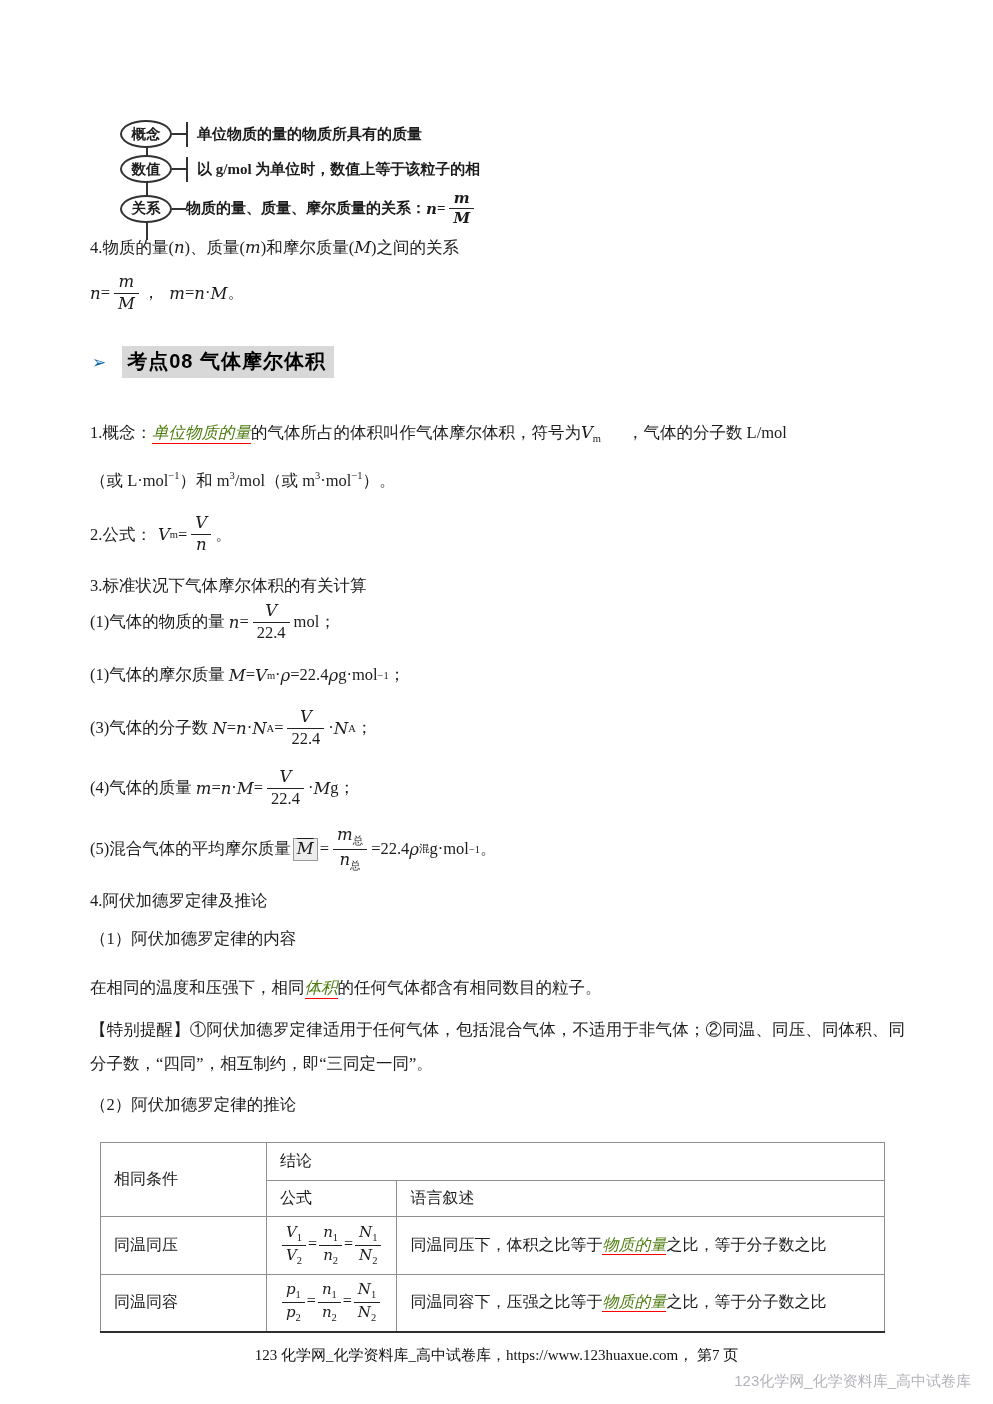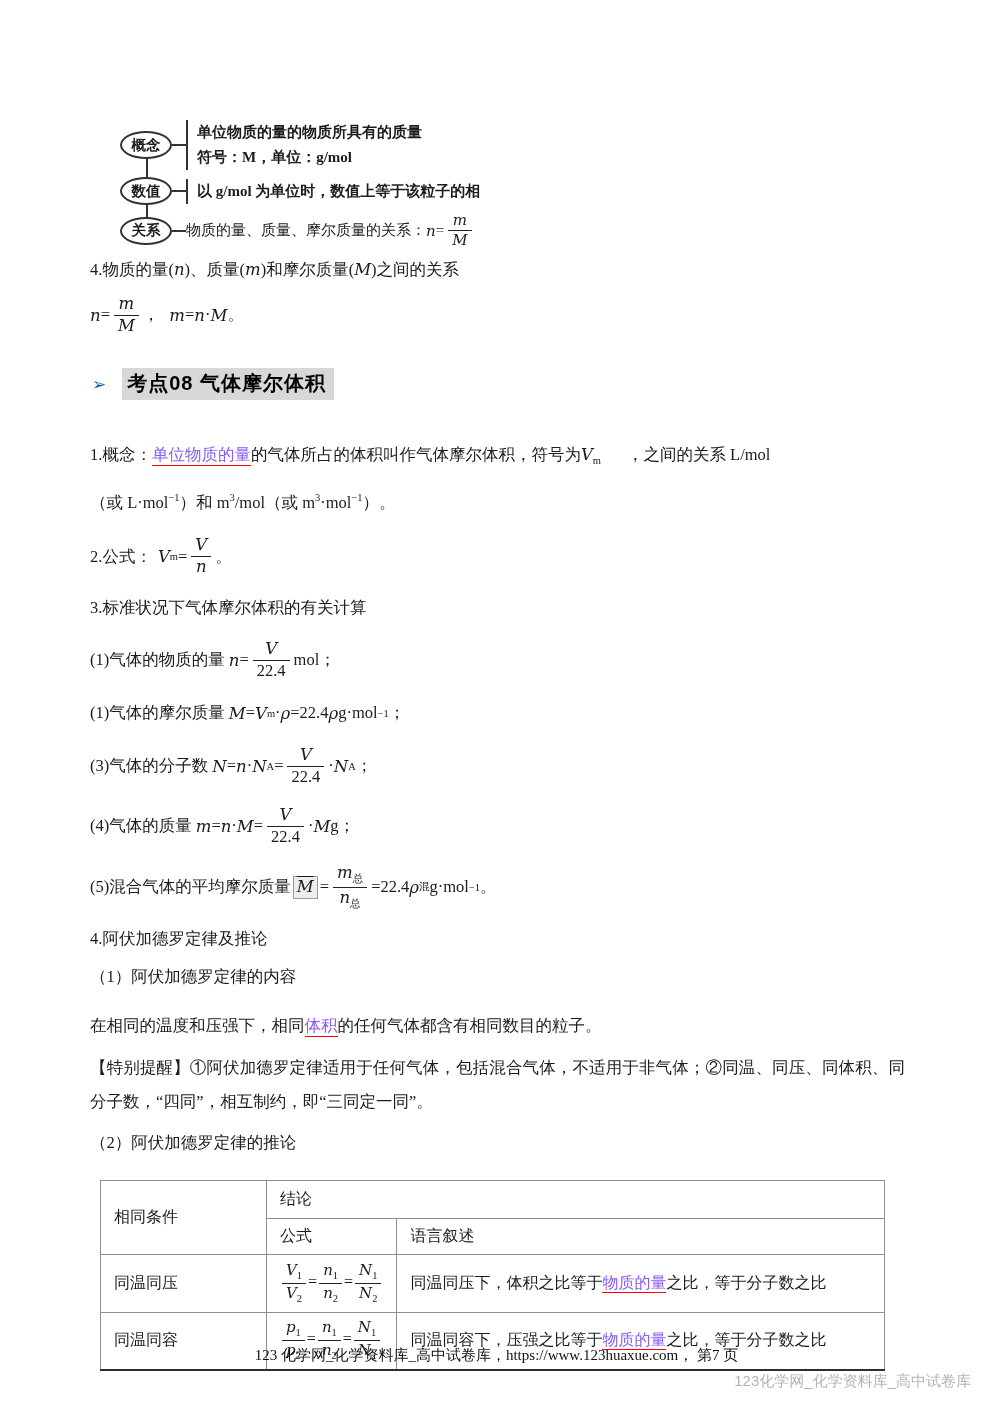--- a/index.html
+++ b/index.html
@@ -16,46 +16,46 @@
   .trunk { position:absolute; left:26px; top:16px; width:2px; height:104px; background:#333; }
   .mm-row { display:flex; align-items:center; margin-bottom:7px; position:relative; }
   .ellipse {
     flex:0 0 auto; width:52px; height:28px; border:2px solid #333; border-radius:50%;
     display:flex; align-items:center; justify-content:center;
     background:#fff; font-size:14.5px; font-weight:bold; z-index:1;
   }
   .hline { flex:0 0 auto; width:14px; height:2px; background:#333; }
   .mm-text { font-size:15px; font-weight:bold; line-height:25px; }
   .mm-text.bar { border-left:2px solid #333; padding-left:9px; }
-  .mm-row3-text { display:flex; align-items:center; font-size:15px; font-weight:normal; }
+  .mm-row3-text { display:flex; align-items:center; font-size:15px; font-weight:bold; }
 
   
   .v { font-style:italic; font-family:"DejaVu Serif","Liberation Serif",serif; }
   sub { font-size:10.5px; font-style:normal; }
   sup { font-size:10.5px; font-style:normal; }
-  .red { color:#8b5cf6; border-bottom:1px solid #ff0000; padding-bottom:1px; }
+  .red { color:#4d7c0f; border-bottom:1px solid #ff0000; padding-bottom:1px;font-style:italic; }
   .frac { display:inline-block; text-align:center; vertical-align:middle; margin:0 4px; line-height:1.15; }
   .frac .fn { display:block; padding:0 4px 1px; border-bottom:1px solid #222; }
   .frac .fd { display:block; padding:1px 4px 0; }
   .fline { display:flex; align-items:center; flex-wrap:wrap; }
   .mbox { display:inline-block; border:1px solid #9a9a9a; background:#ededed; padding:0 3px; margin:0 2px; line-height:1.25; }
   .mbar { text-decoration:overline; }
 
   .para { margin-bottom:14px; line-height:1.55; text-align:justify; }
   .p-rel { margin-bottom:10px; }
   .f-nm { margin-bottom:30px; min-height:46px; }
 
   
   .heading { display:flex; align-items:center; margin:6px 0 36px 2px; font-family:"Liberation Sans","DejaVu Sans",sans-serif; }
   .arrow { color:#1464ab; font-size:17px; margin-right:16px; }
   .heading-text { color:#000000; background:#d8d8d8; font-size:20px; font-weight:bold; padding:2px 8px 3px 5px; letter-spacing:1px; }
 
   .line37 { line-height:37px; }
   .calc { margin-bottom:16px; min-height:44px; }
-  .calc-plain { margin-bottom:18px; }
+  .calc-plain { margin-bottom:2px; }
 
   
   .rtable { border-collapse:collapse; margin:24px 0 0 10px; width:785px; font-size:16px; }
   .rtable td { border:1px solid #8f8f8f; padding:4px 13px; vertical-align:middle; text-align:left; font-weight:normal; }
   .rtable .hrow1 td { height:38px; }
   .rtable .hrow2 td { height:36px; }
   .rtable .drow td { height:58px; }
   .rtable .drow:last-child td { border-bottom:2px solid #2e2e2e; }
   .rtable .frac { font-size:15px; margin:0 2px; }
   .cell-f { white-space:nowrap; }
@@ -69,21 +69,20 @@
 
 <div class="content">
 
   <div class="mindmap">
     <div class="trunk"></div>
     <div class="mm-row">
       <span class="ellipse">概念</span>
       <span class="hline"></span>
       <div class="mm-text bar">
         <div>单位物质的量的物质所具有的质量</div>
-        <div>符号：M，单位：g/mol</div>
       </div>
     </div>
     <div class="mm-row">
       <span class="ellipse">数值</span>
       <span class="hline"></span>
       <div class="mm-text bar">
         <div>以 g/mol 为单位时，数值上等于该粒子的相</div>
       </div>
     </div>
     <div class="mm-row">
@@ -120,21 +119,21 @@
     <span class="v">M</span>
     <span>。</span>
   </div>
 
   <div class="heading">
     <span class="arrow">➢</span>
     <span class="heading-text">考点08 气体摩尔体积</span>
   </div>
 
   <div class="para line37">
-    <span>1.概念：</span><span class="red">单位物质的量</span><span>的气体所占的体积叫作气体摩尔体积，符号为</span><span class="v">V</span><sub>m</sub><span style="display:inline-block;width:26px"></span><span>，之间的关系  L/mol</span><br>
+    <span>1.概念：</span><span class="red">单位物质的量</span><span>的气体所占的体积叫作气体摩尔体积，符号为</span><span class="v">V</span><sub>m</sub><span style="display:inline-block;width:26px"></span><span>，气体的分子数  L/mol</span><br>
     <span>（或 L·mol</span><sup>−1</sup><span>）和 m</span><sup>3</sup><span>/mol（或 m</span><sup>3</sup><span>·mol</span><sup>−1</sup><span>）。</span>
   </div>
 
   <div class="fline calc" style="margin-top:6px">
     <span>2.公式：</span>
     <span class="v" style="margin-left:6px">V</span>
       <sub>m</sub>
     <span>=</span>
     <span class="frac">
       <span class="fn v">V</span>

